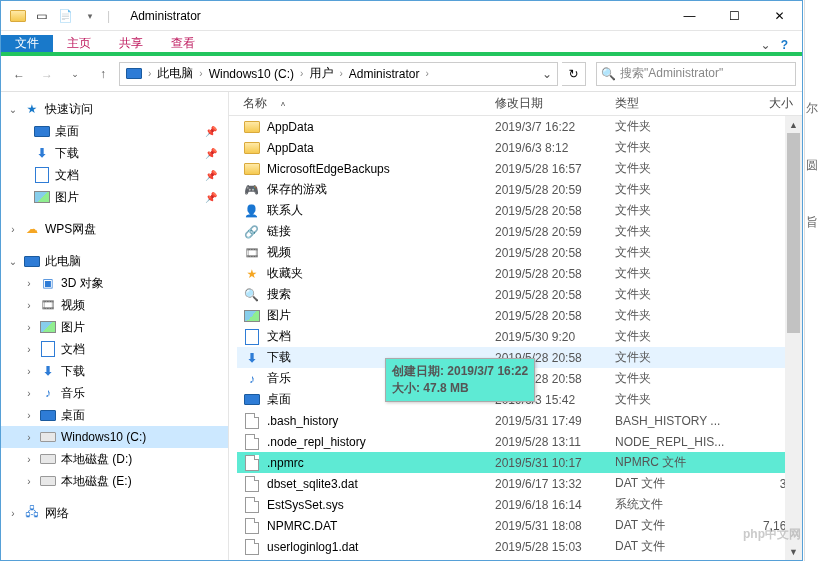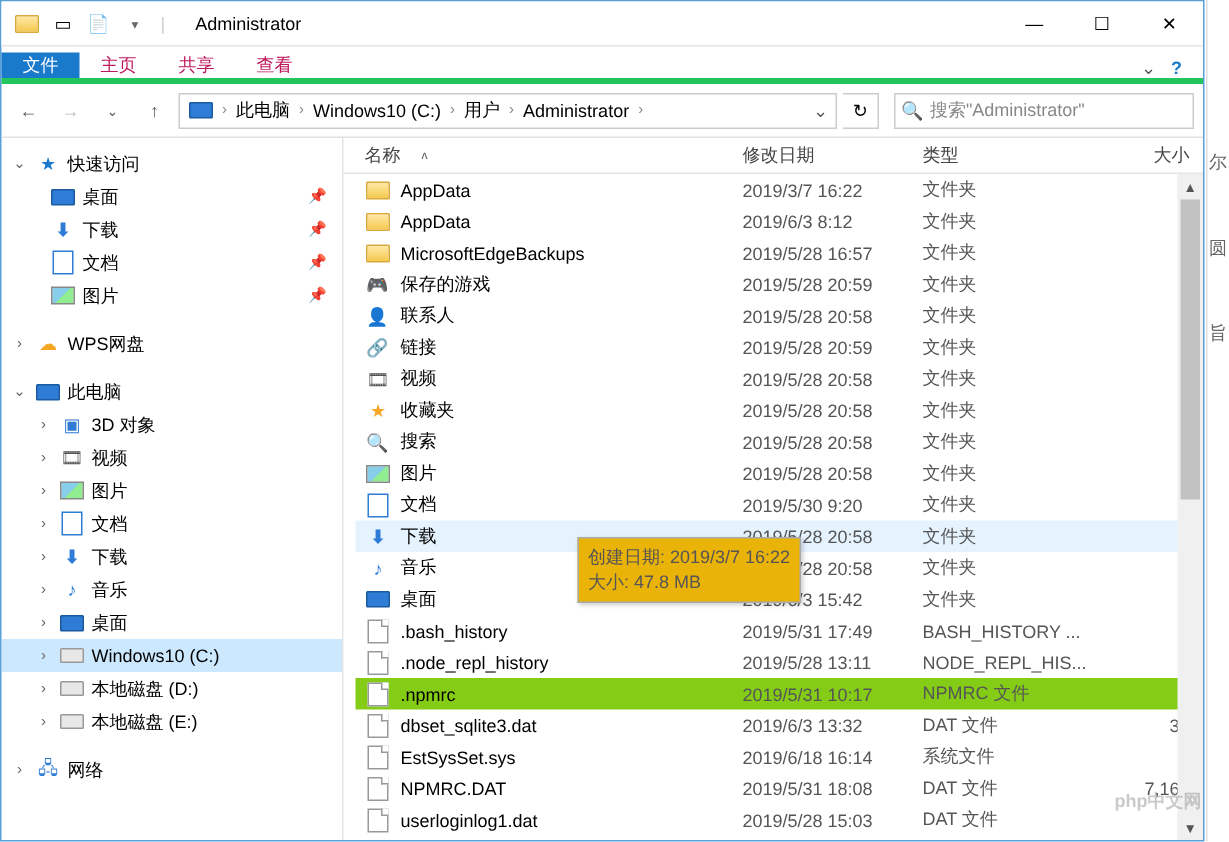--- a/index.html
+++ b/index.html
@@ -35,28 +35,28 @@
 .content { flex: 1; display: flex; flex-direction: column; overflow: hidden; position: relative; }
 .col-headers { height: 24px; display: flex; align-items: center; border-bottom: 1px solid #e5e5e5; padding-left: 8px; color: #444; }
 .col { padding: 0 6px; }
 .col-name { width: 252px; display: flex; align-items: center; gap: 14px; }
 .col-date { width: 120px; }
 .col-type { width: 130px; }
 .col-size { width: 60px; text-align: right; }
 .sort-ind { font-size: 8px; color: #555; }
 .filelist { flex: 1; overflow-y: auto; padding-left: 8px; }
 .row { height: 21px; display: flex; align-items: center; cursor: default; }
-.row.selected { background: #84cc16; }
+.row.selected { background: #5eead4; }
 .row.hover-sel { background: #e5f3ff; }
 .cell-name { width: 252px; display: flex; align-items: center; gap: 6px; padding-left: 6px; }
 .file-icon { width: 18px; display: flex; align-items: center; justify-content: center; }
 .cell-date { width: 120px; color: #555; padding: 0 6px; }
 .cell-type { width: 130px; color: #555; padding: 0 6px; white-space: nowrap; overflow: hidden; text-overflow: ellipsis; }
 .cell-size { width: 60px; text-align: right; color: #555; padding: 0 6px; }
-.tooltip { position: absolute; left: 156px; top: 266px; background: #eab308; border: 1px solid #aaa; padding: 4px 6px; font-size: 12px; color: #555; line-height: 1.4; box-shadow: 1px 1px 3px rgba(0,0,0,0.2); z-index: 10; }
+.tooltip { position: absolute; left: 156px; top: 266px; background: #5eead4; border: 1px solid #aaa; padding: 4px 6px; font-size: 12px; color: #555; line-height: 1.4; box-shadow: 1px 1px 3px rgba(0,0,0,0.2); z-index: 10; font-weight: bold; }
 .scrollbar-v { position: absolute; right: 0; top: 24px; bottom: 0; width: 17px; background: #f0f0f0; }
 .scroll-thumb { position: absolute; left: 2px; right: 2px; top: 0; height: 200px; background: #c2c2c2; }
 .scroll-btn { position: absolute; left: 0; right: 0; height: 17px; background: #f0f0f0; display: flex; align-items: center; justify-content: center; color: #555; font-size: 9px; }
 .side-panel { position: absolute; right: 0; top: 0; width: 15px; height: 561px; background: #fff; border-left: 1px solid #ddd; display: flex; flex-direction: column; align-items: center; padding-top: 100px; gap: 40px; color: #666; }
 .watermark { position: absolute; right: 18px; bottom: 18px; font-size: 12px; color: rgba(150,150,150,0.5); font-weight: bold; }
 
 .ic-folder { width: 16px; height: 12px; background: linear-gradient(#ffe9a6,#f5c950); border: 1px solid #d9a93c; border-radius: 1px; }
 .ic-file { width: 14px; height: 16px; background: #fff; border: 1px solid #999; position: relative; }
 .ic-file::after { content:""; position:absolute; top:-1px; right:-1px; width:4px; height:4px; background:#fff; border-left:1px solid #999; border-bottom:1px solid #999; }
 .ic-monitor { width:16px; height:11px; background:#2e7cd6; border:1px solid #1a5a9e; border-radius:1px; }
@@ -452,21 +452,21 @@
             <div class="cell-type">NPMRC 文件</div>
             <div class="cell-size">1</div>
           </div>
           <div class="row">
             <div class="cell-name">
               <span class="file-icon">
                 <span class="ic-file"></span>
               </span>
               <span>dbset_sqlite3.dat</span>
             </div>
-            <div class="cell-date">2019/6/3 13:32</div>
+            <div class="cell-date">2019/6/17 13:32</div>
             <div class="cell-type">DAT 文件</div>
             <div class="cell-size">30</div>
           </div>
           <div class="row">
             <div class="cell-name">
               <span class="file-icon">
                 <span class="ic-file"></span>
               </span>
               <span>EstSysSet.sys</span>
             </div>

